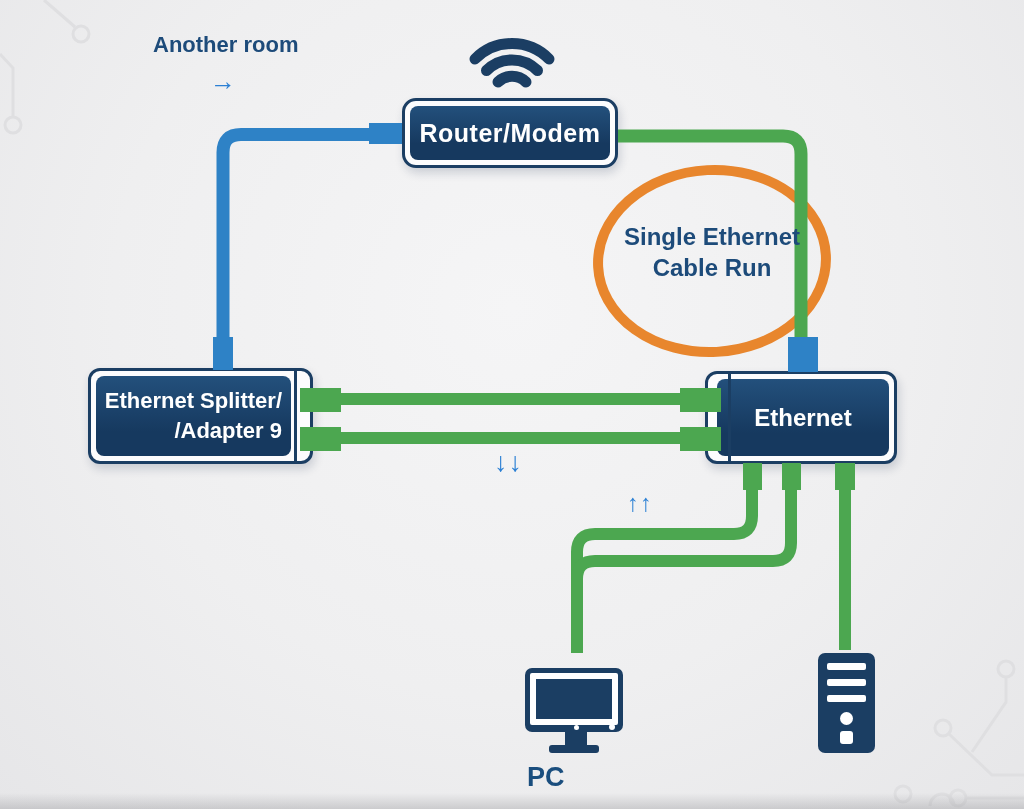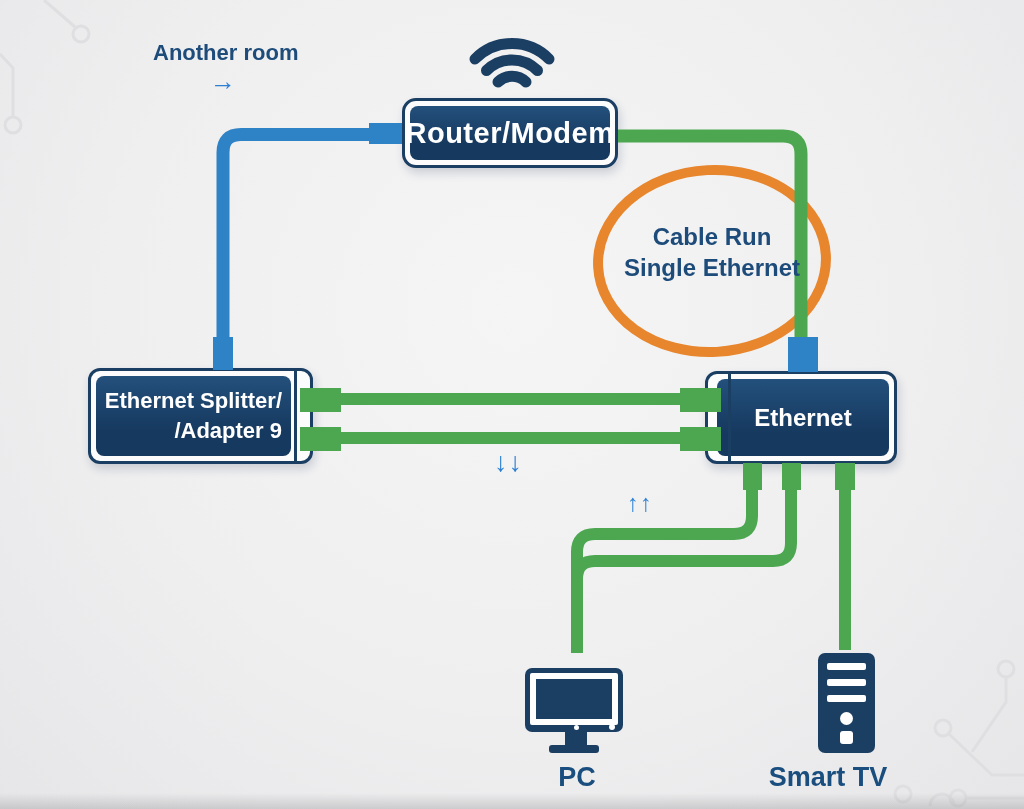--- a/index.html
+++ b/index.html
@@ -30,39 +30,39 @@
     font-weight:bold;
     display:flex;
     flex-direction:column;
     align-items:center;
     justify-content:center;
     text-align:center;
   }
   .divider{position:absolute;top:0;bottom:0;width:3px;background:#1b3e63;}
 
   .router-outer{left:402px;top:98px;width:216px;height:70px;}
-  .router-inner{left:5px;top:5px;right:5px;bottom:5px;font-size:29px;letter-spacing:0.5px;}
+  .router-inner{left:5px;top:5px;right:5px;bottom:5px;font-size:25px;letter-spacing:0.5px;}
 
   .splitter-outer{left:88px;top:368px;width:225px;height:96px;border-radius:12px;}
   .splitter-inner{left:5px;top:5px;bottom:5px;width:195px;align-items:flex-end;padding-right:9px;box-sizing:border-box;font-size:22px;line-height:30px;}
   .splitter-divider{left:203px;}
 
   .adapter2-outer{left:705px;top:371px;width:192px;height:93px;border-radius:12px;}
   .adapter2-inner{right:5px;top:5px;bottom:5px;width:172px;font-size:24px;line-height:32px;}
   .adapter2-divider{left:20px;}
 
   
   .note{position:absolute;color:#1d4b7a;font-weight:bold;}
-  .another-room{left:153px;top:40px;font-size:22px;}
+  .another-room{left:153px;top:32px;font-size:22px;}
   .arrow-right{left:210px;top:66px;font-size:26px;color:#2c80d4;font-weight:bold;}
   .cable-note{left:596px;top:221px;width:232px;text-align:center;font-size:24px;line-height:31px;}
   .v-arrows{position:absolute;color:#2c80d4;font-weight:bold;letter-spacing:1px;}
   .down-arrows{left:494px;top:447px;font-size:27px;}
   .up-arrows{left:627px;top:489px;font-size:24px;}
-  .device-label{position:absolute;color:#1a4e7e;font-weight:bold;font-size:27px;text-align:center;}
+  .device-label{position:absolute;color:#1a4e7e;font-weight:bold;font-size:27px;text-align:left;}
   .pc-label{left:527px;top:762px;width:100px;}
   .tv-label{left:763px;top:762px;width:130px;}
 
   
   .pc-monitor{left:525px;top:668px;width:98px;height:64px;background:#1b3e63;border-radius:7px;}
   .pc-bezel{position:absolute;left:5px;top:5px;width:88px;height:52px;background:#ffffff;border-radius:2px;}
   .pc-screen{position:absolute;left:11px;top:11px;width:76px;height:40px;background:#1b3e63;}
   .pc-dot{position:absolute;background:#ffffff;border-radius:50%;}
   .pc-dot-1{left:49px;top:57px;width:5px;height:5px;}
   .pc-dot-2{left:84px;top:56px;width:6px;height:6px;}
@@ -173,24 +173,23 @@
     <path d="M 752 489 V 516 Q 752 534 734 534 H 595 Q 577 534 577 552 V 653" fill="none" stroke="#4ca750" stroke-width="12"></path>
     <path d="M 791 489 V 543 Q 791 561 773 561 H 595 Q 577 561 577 579 V 610" fill="none" stroke="#4ca750" stroke-width="12"></path>
 
     <path d="M 845 489 V 650" fill="none" stroke="#4ca750" stroke-width="12"></path>
   </svg>
 
   <div class="note another-room">Another room</div>
   <div class="abs arrow-right">→</div>
 
   <div class="note cable-note">
+    <div>Single Ethernet</div>
     <div>Cable Run</div>
-    <div>Single Ethernet</div>
   </div>
 
   <div class="v-arrows down-arrows">↓↓</div>
   <div class="v-arrows up-arrows">↑↑</div>
 
   <div class="device-label pc-label">PC</div>
-  <div class="device-label tv-label">Smart TV</div>
 
   <div class="abs bottom-shade"></div>
 </div>
 
 </body></html>

